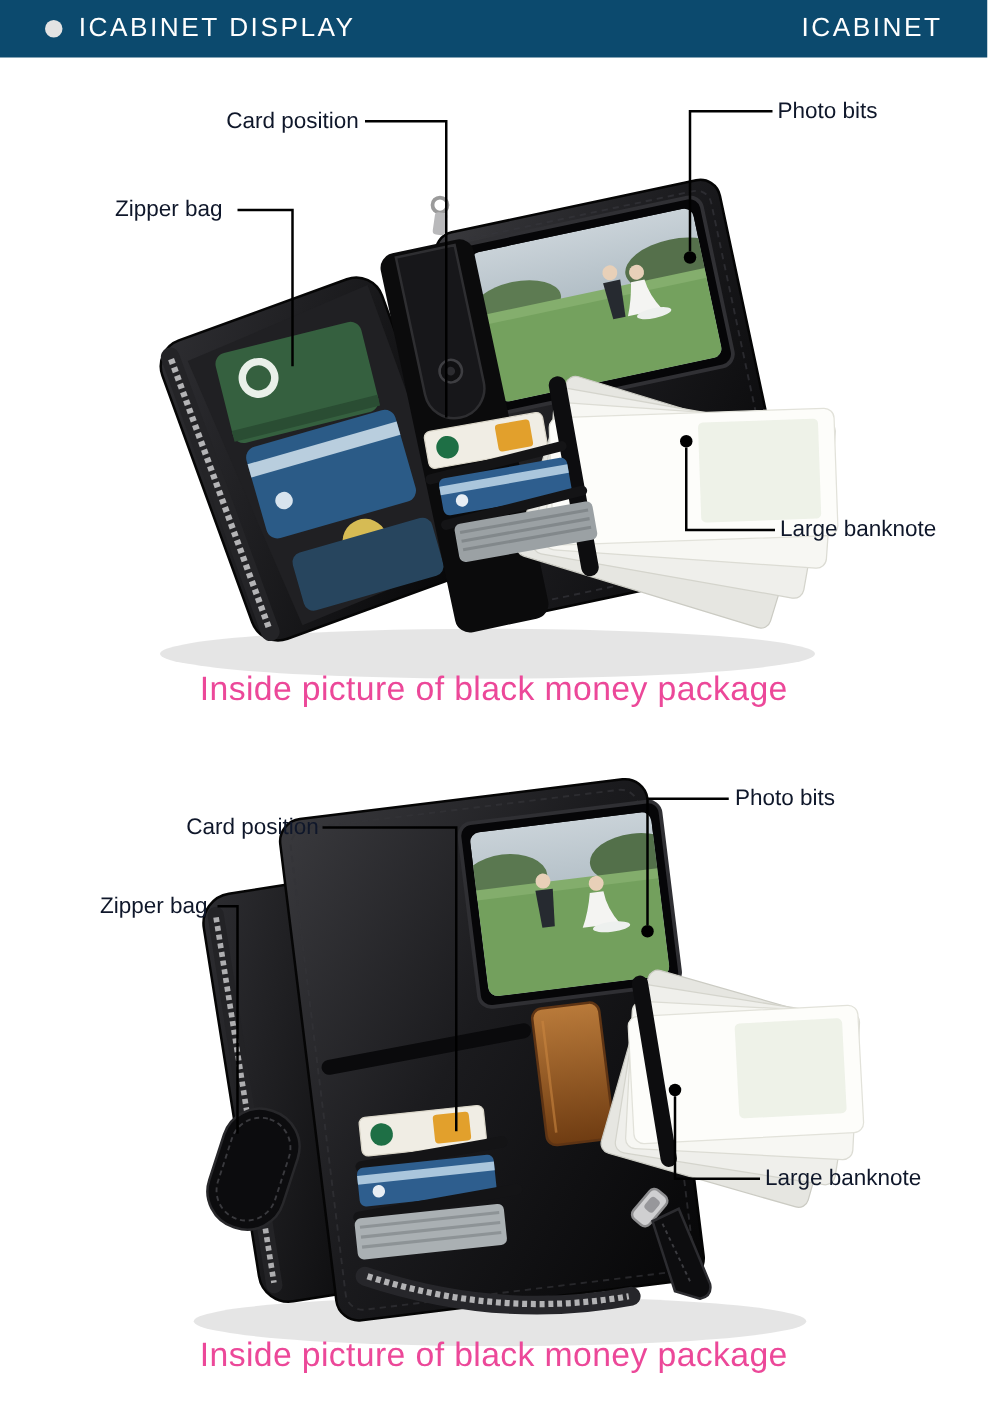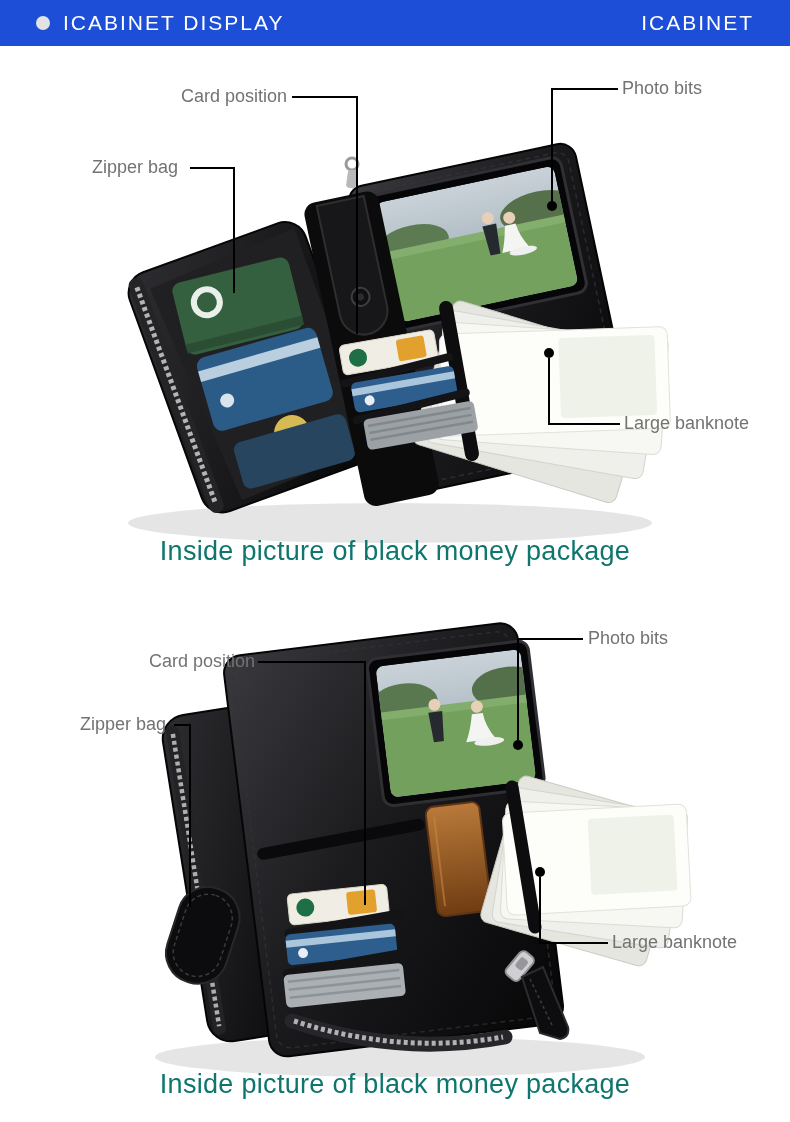--- a/index.html
+++ b/index.html
@@ -7,41 +7,41 @@
   body {
     width:790px; height:1122px;
     font-family:"Liberation Sans", sans-serif;
     position:relative; overflow:hidden;
   }
   .page { position:relative; width:790px; height:1122px; background:#ffffff; }
 
   
   .header {
     position:absolute; top:0; left:0; width:790px; height:46px;
-    background:#1d4ed8; color:#ffffff;
+    background:#0c4a6e; color:#ffffff;
     display:flex; align-items:center; justify-content:space-between;
     padding:0 36px;
   }
   .header-left { display:flex; align-items:center; gap:13px; font-size:21px; letter-spacing:2px; }
   .bullet { width:14px; height:14px; border-radius:50%; background:#e3e3e3; flex:0 0 auto; }
   .header-right { font-size:21px; letter-spacing:2px; }
 
   
   .panel { position:absolute; left:0; width:790px; }
   #panel1 { top:46px; height:529px; }
   #panel2 { top:575px; height:547px; }
   .art { position:absolute; left:0; top:0; width:100%; height:100%; }
 
   .callout-label {
-    position:absolute; font-size:18px; color:#737373;
+    position:absolute; font-size:18px; color:#0f172a;
     white-space:nowrap; line-height:18px;
   }
   .caption {
     position:absolute; left:0; width:790px; text-align:center;
-    font-size:27px; color:#0f766e; letter-spacing:0.3px;
+    font-size:27px; color:#ec4899; letter-spacing:0.3px;
   }
   #panel1 .caption { top:490px; }
   #panel2 .caption { top:494px; }
 </style>
 </head>
 <body>
 
 <div class="page">
 
   <div class="header">

